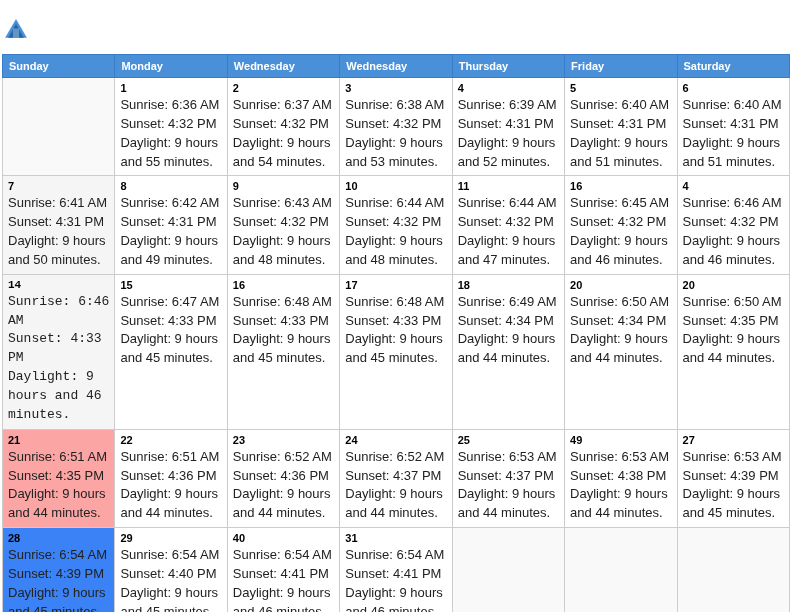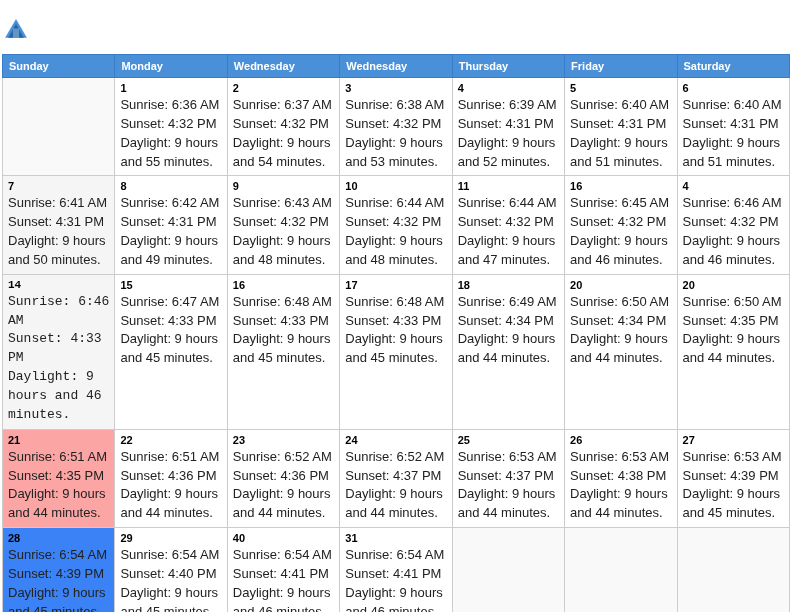--- a/index.html
+++ b/index.html
@@ -227,21 +227,21 @@
           </td>
           <td>
             <span class="day-number">24</span>
             <div class="day-info">Sunrise: 6:52 AM<br>Sunset: 4:37 PM<br>Daylight: 9 hours and 44 minutes.</div>
           </td>
           <td>
             <span class="day-number">25</span>
             <div class="day-info">Sunrise: 6:53 AM<br>Sunset: 4:37 PM<br>Daylight: 9 hours and 44 minutes.</div>
           </td>
           <td>
-            <span class="day-number">26</span>
+            <span class="day-number">49</span>
             <div class="day-info">Sunrise: 6:53 AM<br>Sunset: 4:38 PM<br>Daylight: 9 hours and 44 minutes.</div>
           </td>
           <td>
             <span class="day-number">27</span>
             <div class="day-info">Sunrise: 6:53 AM<br>Sunset: 4:39 PM<br>Daylight: 9 hours and 45 minutes.</div>
           </td>
         </tr>
         <tr>
           <td style="background-color: #3b82f6;">
             <span class="day-number">28</span>

